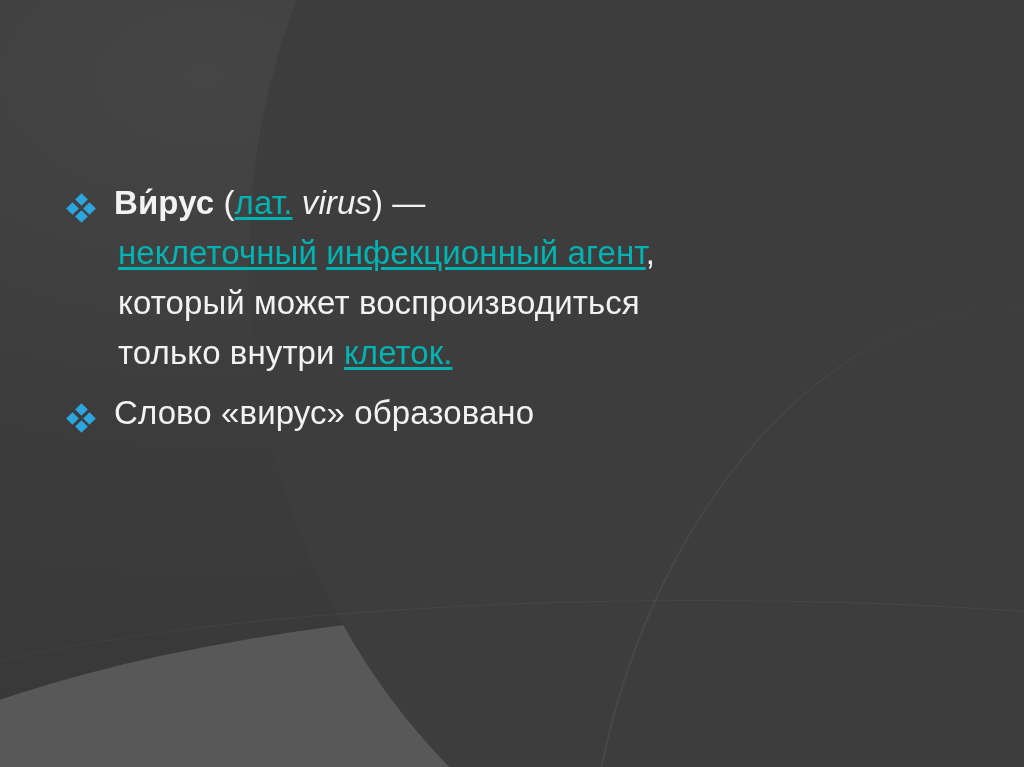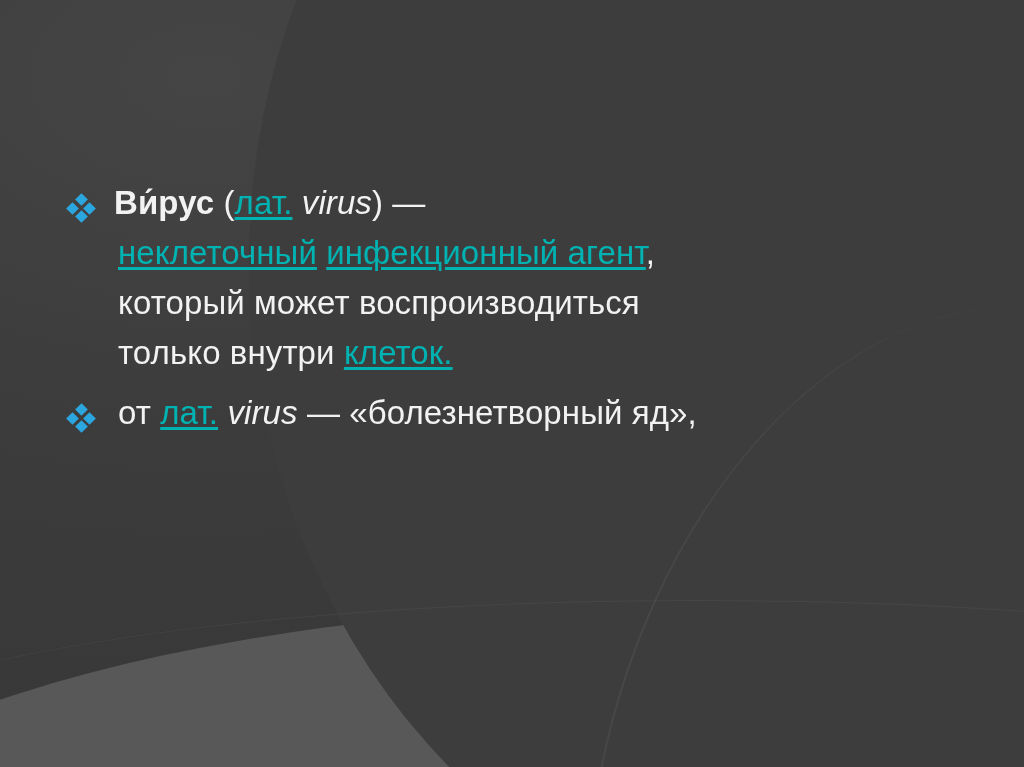--- a/index.html
+++ b/index.html
@@ -223,19 +223,19 @@
         <span class="bullet-text"><span class="line"><span class="term">Ви́рус</span><span> (</span><span class="link">лат.</span><span> </span><span class="latin">virus</span><span>) —</span></span><span class="line indent-1"><span> </span><span class="link">неклеточный</span><span> </span><span class="link">инфекционный агент</span><span>,</span></span><span class="line indent-1"><span>который может воспроизводиться</span></span><span class="line indent-1"><span>только внутри </span><span class="link">клеток.</span></span></span>
       </li>
 
       <li class="bullet-item">
         <span class="bullet-marker">
           <i class="d-top"></i>
             <i class="d-left"></i>
             <i class="d-right"></i>
             <i class="d-bottom"></i>
         </span>
-        <span class="bullet-text"><span class="line indent-1"><span>от </span><span class="link">лат.</span><span> </span><span class="latin">virus</span><span> — «болезнетворный яд»,</span></span></span>
+        <span class="bullet-text"><span class="line"><span>Слово «вирус» образовано</span></span></span>
       </li>
 
     </ul>
   </div>
 
 </div>
 
 </body></html>

